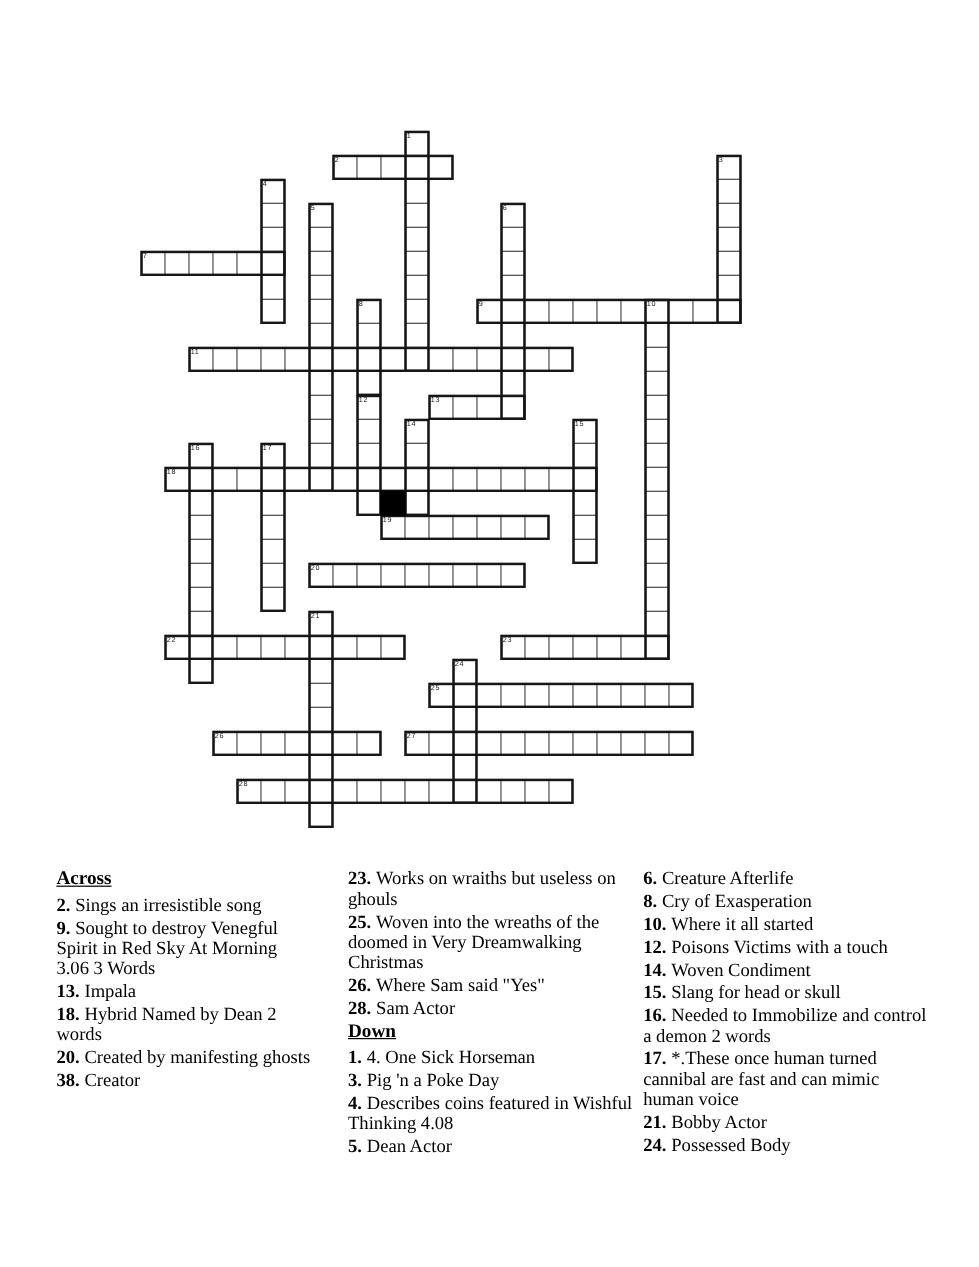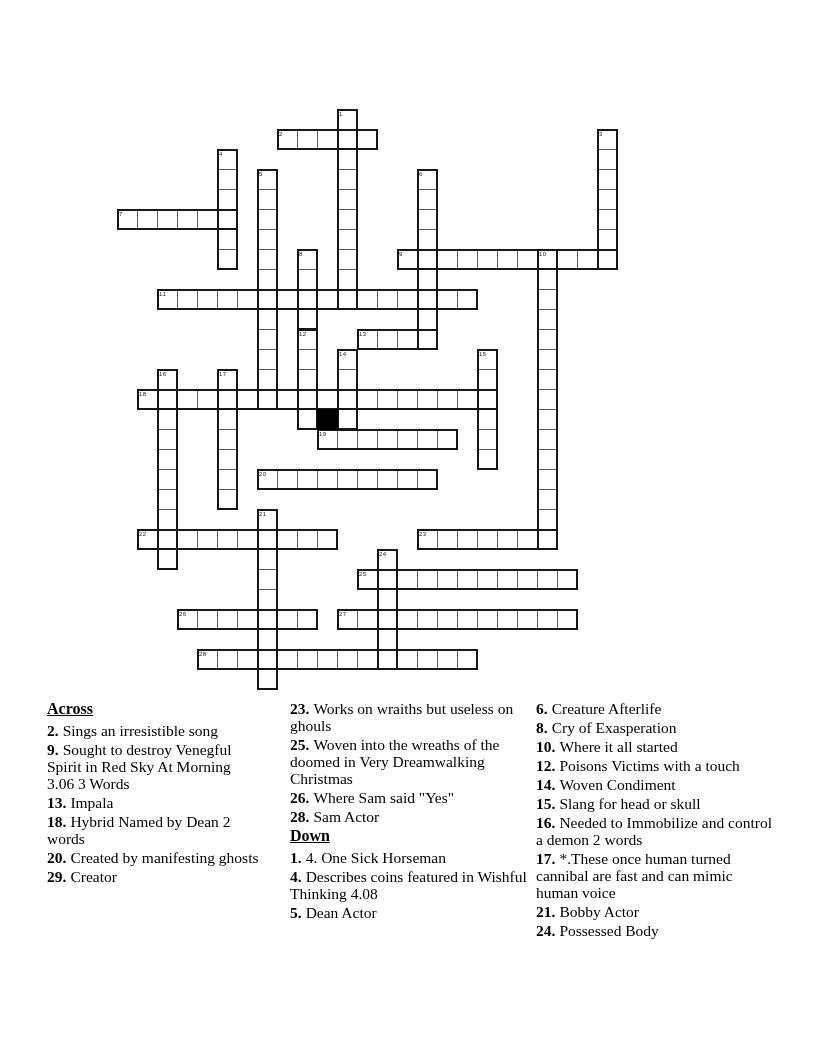--- a/index.html
+++ b/index.html
@@ -7,21 +7,21 @@
         font-family:"Liberation Serif","DejaVu Serif",serif;color:#000;}
   .title{position:absolute;top:28px;left:0;right:0;text-align:center;text-indent:20px;
          font-size:55px;line-height:1.15;font-weight:400;margin:0;letter-spacing:0px;}
   #grid{position:absolute;left:117px;top:109px;width:502px;height:582px;}
   .cell{position:absolute;width:21px;height:21px;box-sizing:border-box;
         border:1px solid #5b5b5b;background:#ffffff;z-index:1;}
   .outline{position:absolute;box-sizing:border-box;border:2px solid #161616;background:transparent;z-index:2;pointer-events:none;}
   .blackcell{position:absolute;width:21px;height:21px;box-sizing:border-box;background:#000;border:1px solid #000;z-index:3;}
   .numlabel{position:absolute;z-index:4;font-family:"Liberation Sans","DejaVu Sans",sans-serif;
             font-size:6px;line-height:6px;letter-spacing:0.5px;color:#1c1c1c;padding:1.5px 0 0 2px;pointer-events:none;}
-  .clues-col{position:absolute;top:700px;font-size:15.5px;line-height:17px;}
+  .clues-col{position:absolute;top:724px;font-size:15.5px;line-height:17px;}
   .clue{margin:0 0 2px 0;}
   .clue b{margin-right:4px;}
   .clue-header{font-weight:bold;text-decoration:underline;font-size:16px;margin:0 0 5px 0;}
 </style>
 </head>
 <body>
 
 <div class="page">
   <div id="grid">
       <div class="cell" style="left: 220px; top: 0px;"></div>
@@ -305,29 +305,30 @@
       <div class="numlabel" style="left: 220px; top: 500px;">27</div>
       <div class="numlabel" style="left: 80px; top: 540px;">28</div>
     </div>
   <div class="clues-col" id="clues-col-1" style="left:47px;width:213px">
       <div class="clue-header">Across</div>
       <div class="clue"><b>2.</b><span>Sings an irresistible song</span></div>
       <div class="clue"><b>9.</b><span>Sought to destroy Venegful Spirit in Red Sky At Morning 3.06 3 Words</span></div>
       <div class="clue"><b>13.</b><span>Impala</span></div>
       <div class="clue"><b>18.</b><span>Hybrid Named by Dean 2 words</span></div>
       <div class="clue"><b>20.</b><span>Created by manifesting ghosts</span></div>
-      <div class="clue"><b>29.</b><span>Creator</span></div>
+      <div class="clue"><b>38.</b><span>Creator</span></div>
     </div>
   <div class="clues-col" id="clues-col-2" style="left:290px;width:238px">
       <div class="clue"><b>23.</b><span>Works on wraiths but useless on ghouls</span></div>
       <div class="clue"><b>25.</b><span>Woven into the wreaths of the doomed in Very Dreamwalking Christmas</span></div>
       <div class="clue"><b>26.</b><span>Where Sam said "Yes"</span></div>
       <div class="clue"><b>28.</b><span>Sam Actor</span></div>
       <div class="clue-header">Down</div>
       <div class="clue"><b>1.</b><span>4. One Sick Horseman</span></div>
+      <div class="clue"><b>3.</b><span>Pig 'n a Poke Day</span></div>
       <div class="clue"><b>4.</b><span>Describes coins featured in Wishful Thinking 4.08</span></div>
       <div class="clue"><b>5.</b><span>Dean Actor</span></div>
     </div>
   <div class="clues-col" id="clues-col-3" style="left:536px;width:236px">
       <div class="clue"><b>6.</b><span>Creature Afterlife</span></div>
       <div class="clue"><b>8.</b><span>Cry of Exasperation</span></div>
       <div class="clue"><b>10.</b><span>Where it all started</span></div>
       <div class="clue"><b>12.</b><span>Poisons Victims with a touch</span></div>
       <div class="clue"><b>14.</b><span>Woven Condiment</span></div>
       <div class="clue"><b>15.</b><span>Slang for head or skull</span></div>

